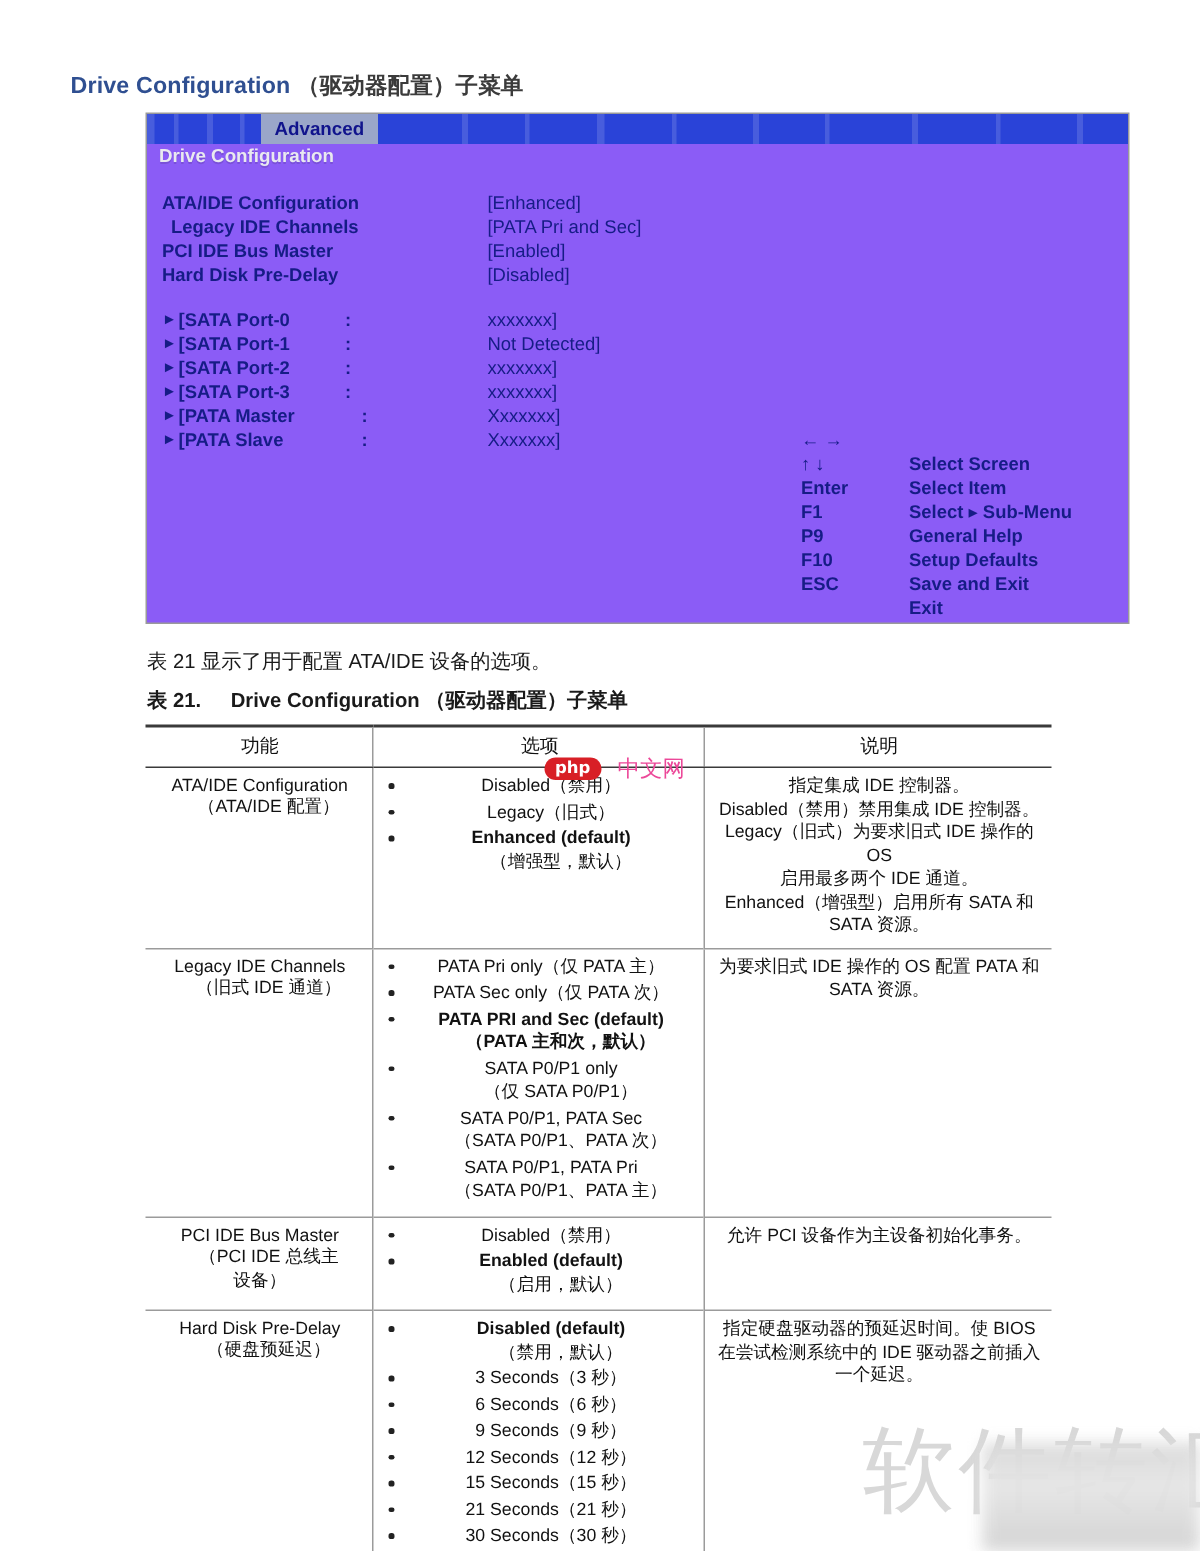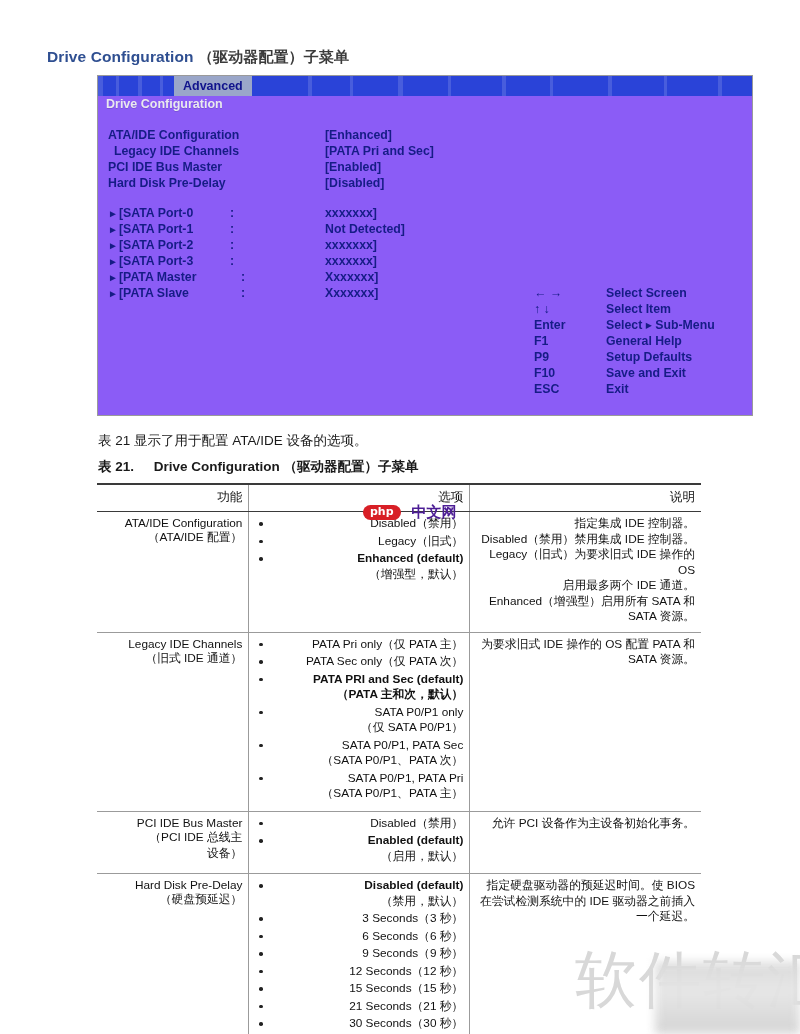--- a/index.html
+++ b/index.html
@@ -47,42 +47,42 @@
   }
   .bios-rows{position:absolute;left:10px;top:52px;width:420px;}
   .brow{position:relative;height:16px;margin:0;}
   .blabel{
     position:absolute;left:0;top:0;
     color:#161c86;font-weight:bold;font-size:12.3px;white-space:nowrap;
   }
   .blabel.indent{left:6px;}
   .bvalue{
     position:absolute;left:217px;top:0;
-    color:#161c86;font-weight:bold;font-size:12.3px;white-space:nowrap;text-align:right;
+    color:#161c86;font-weight:normal;font-size:12.3px;white-space:nowrap;text-align:right;
   }
   .bcolon{position:absolute;left:122px;top:0;color:#161c86;font-weight:bold;font-size:12.3px;}
   .arrow{
     position:absolute;left:0;top:1px;
     color:#161c86;font-size:10px;line-height:14px;
   }
   .bsub .blabel{left:11px;}
 
   .gap{height:14px;}
 
   
   #bios-help{
     position:absolute;left:436px;top:210px;width:210px;
   }
   .hrow{position:relative;height:16px;}
   .hkey{
     position:absolute;left:0;top:0;
     color:#161c86;font-weight:bold;font-size:12.3px;white-space:nowrap;
   }
   .hdesc{
-    position:absolute;left:72px;top:0;
+    position:absolute;left:72px;top:16px;
     color:#161c86;font-weight:bold;font-size:12.3px;white-space:nowrap;
   }
 
   
   #table-intro{
     position:absolute;left:98px;top:432px;
     font-size:13.5px;color:#1a1a1a;white-space:nowrap;
   }
   #table-caption{
     position:absolute;left:98px;top:458px;
@@ -94,21 +94,21 @@
 
   
   #spec-table{
     position:absolute;left:97px;top:483px;width:604px;
     border-collapse:collapse;
     font-size:11.8px;
   }
   #spec-table td,#spec-table th{
     vertical-align:top;padding:4px 6px 7px 7px;
     border-left:1px solid #9b9b9b;
-    text-align:right;font-weight:normal;margin-left:39px;
+    text-align:center;font-weight:normal;margin-left:39px;
   }
   #spec-table td:first-child,#spec-table th:first-child{border-left:none;}
   #spec-table thead th{
     border-top:2px solid #3a3a3a;
     border-bottom:1px solid #3a3a3a;
     font-size:12.6px;padding-bottom:5px;
   }
   #spec-table tbody tr{border-bottom:1px solid #9b9b9b;}
   #spec-table tbody tr:last-child td{border-bottom:none;}
   #spec-table tbody tr:last-child{border-bottom:none;}
@@ -137,21 +137,21 @@
     position:absolute;left:363px;top:503px;
     display:flex;align-items:center;gap:11px;
     pointer-events:none;
   }
   #wm-php .pill{
     background:#d81f26;color:#fff;font-weight:bold;font-size:11px;
     border-radius:9px;padding:1px 7px 2px 7px;line-height:12px;
     font-family:"DejaVu Sans",sans-serif;
   }
   #wm-php .wtext{
-    font-size:15px;font-weight:bold;color:#4c1d95;letter-spacing:0px;
+    font-size:15px;font-weight:normal;color:#ec4899;letter-spacing:0px;
   }
   #wm-big{
     position:absolute;left:575px;top:938px;
     font-size:62px;color:#d8d8d8;font-weight:normal;
     letter-spacing:2px;white-space:nowrap;pointer-events:none;
   }
   #wm-blur{
     position:absolute;left:655px;top:962px;width:145px;height:72px;
     background:linear-gradient(180deg,#d9d9d9 0%,#e6e6e6 40%,#d2d2d2 100%);
     filter:blur(5px);opacity:.95;pointer-events:none;

